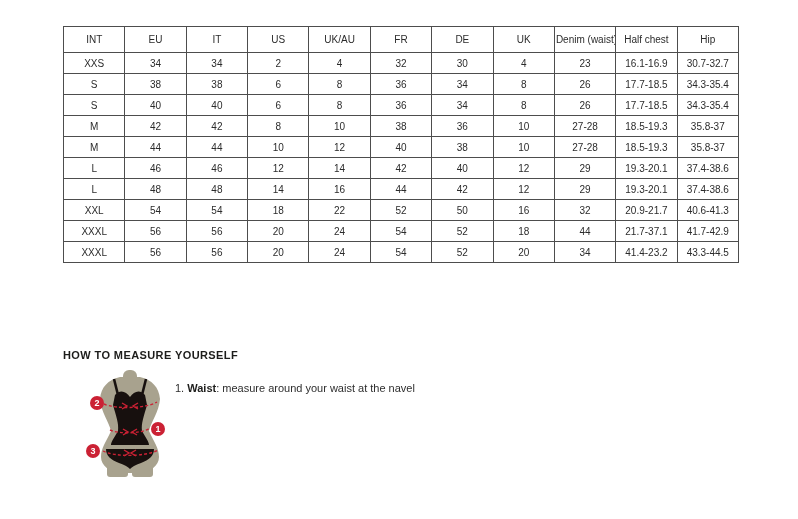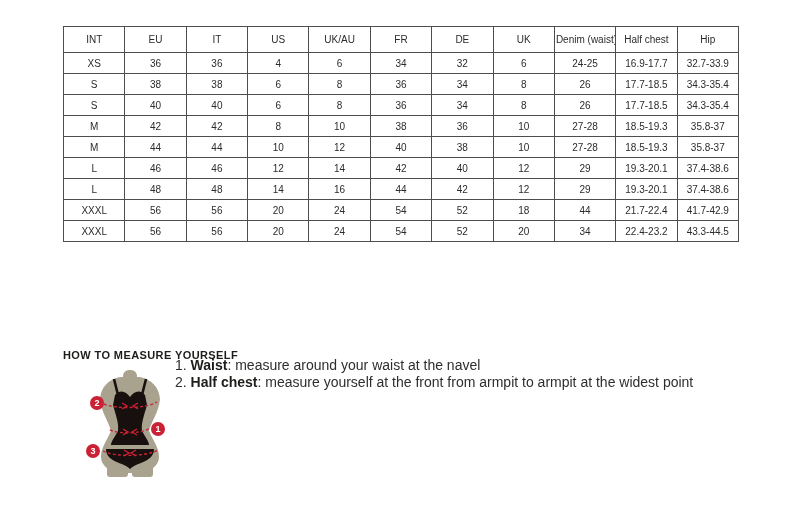--- a/index.html
+++ b/index.html
@@ -28,22 +28,22 @@
   table.size-table th { height: 26px; }
   table.size-table td { height: 21px; }
 
   
   .measure-title {
     position: absolute; left: 63px; top: 349px;
     font-size: 11px; font-weight: bold; letter-spacing: 0.4px;
     color: #1d1d1b;
   }
   .measure-steps {
-    position: absolute; left: 175px; top: 357px;
-    font-size: 14px; color: #2e2e2e; line-height: 17px;
+    position: absolute; left: 175px; top: 380px;
+    font-size: 11px; color: #2e2e2e; line-height: 17px; text-align: right;
   }
   .measure-steps .step strong { font-weight: bold; color: #1d1d1b; }
   .diagram { position: absolute; left: 80px; top: 368px; width: 100px; height: 114px; }
 </style>
 </head>
 <body>
 
 <div class="page">
 
   <div class="size-table-wrap">
@@ -58,31 +58,31 @@
             <th>FR</th>
             <th>DE</th>
             <th>UK</th>
             <th>Denim (waist)</th>
             <th>Half chest</th>
             <th>Hip</th>
           </tr>
       </thead>
       <tbody>
           <tr>
-            <td>XS</td>
-            <td>36</td>
-            <td>36</td>
+            <td>XXS</td>
+            <td>34</td>
+            <td>34</td>
+            <td>2</td>
             <td>4</td>
-            <td>6</td>
-            <td>34</td>
             <td>32</td>
-            <td>6</td>
-            <td>24-25</td>
-            <td>16.9-17.7</td>
-            <td>32.7-33.9</td>
+            <td>30</td>
+            <td>4</td>
+            <td>23</td>
+            <td>16.1-16.9</td>
+            <td>30.7-32.7</td>
           </tr>
           <tr>
             <td>S</td>
             <td>38</td>
             <td>38</td>
             <td>6</td>
             <td>8</td>
             <td>36</td>
             <td>34</td>
             <td>8</td>
@@ -149,43 +149,56 @@
             <td>14</td>
             <td>16</td>
             <td>44</td>
             <td>42</td>
             <td>12</td>
             <td>29</td>
             <td>19.3-20.1</td>
             <td>37.4-38.6</td>
           </tr>
           <tr>
+            <td>XXL</td>
+            <td>54</td>
+            <td>54</td>
+            <td>18</td>
+            <td>22</td>
+            <td>52</td>
+            <td>50</td>
+            <td>16</td>
+            <td>32</td>
+            <td>20.9-21.7</td>
+            <td>40.6-41.3</td>
+          </tr>
+          <tr>
             <td>XXXL</td>
             <td>56</td>
             <td>56</td>
             <td>20</td>
             <td>24</td>
             <td>54</td>
             <td>52</td>
             <td>18</td>
             <td>44</td>
-            <td>21.7-22.4</td>
+            <td>21.7-37.1</td>
             <td>41.7-42.9</td>
           </tr>
           <tr>
             <td>XXXL</td>
             <td>56</td>
             <td>56</td>
             <td>20</td>
             <td>24</td>
             <td>54</td>
             <td>52</td>
             <td>20</td>
             <td>34</td>
-            <td>22.4-23.2</td>
+            <td>41.4-23.2</td>
             <td>43.3-44.5</td>
           </tr>
         </tbody>
     </table>
   </div>
 
   <div class="measure-title">HOW TO MEASURE YOURSELF</div>
 
   <svg class="diagram" viewBox="0 0 100 114">
 
@@ -231,16 +244,15 @@
       </g>
       <g>
         <circle cx="13" cy="83" r="7" fill="#cb2134"></circle>
         <text x="13" y="86.2" fill="#ffffff">3</text>
       </g>
     </g>
   </svg>
 
   <div class="measure-steps">
       <div class="step"><span>1. </span><strong>Waist</strong><span>: measure around your waist at the navel</span></div>
-      <div class="step"><span>2. </span><strong>Half chest</strong><span>: measure yourself at the front from armpit to armpit at the widest point</span></div>
     </div>
 
 </div>
 
 </body></html>

